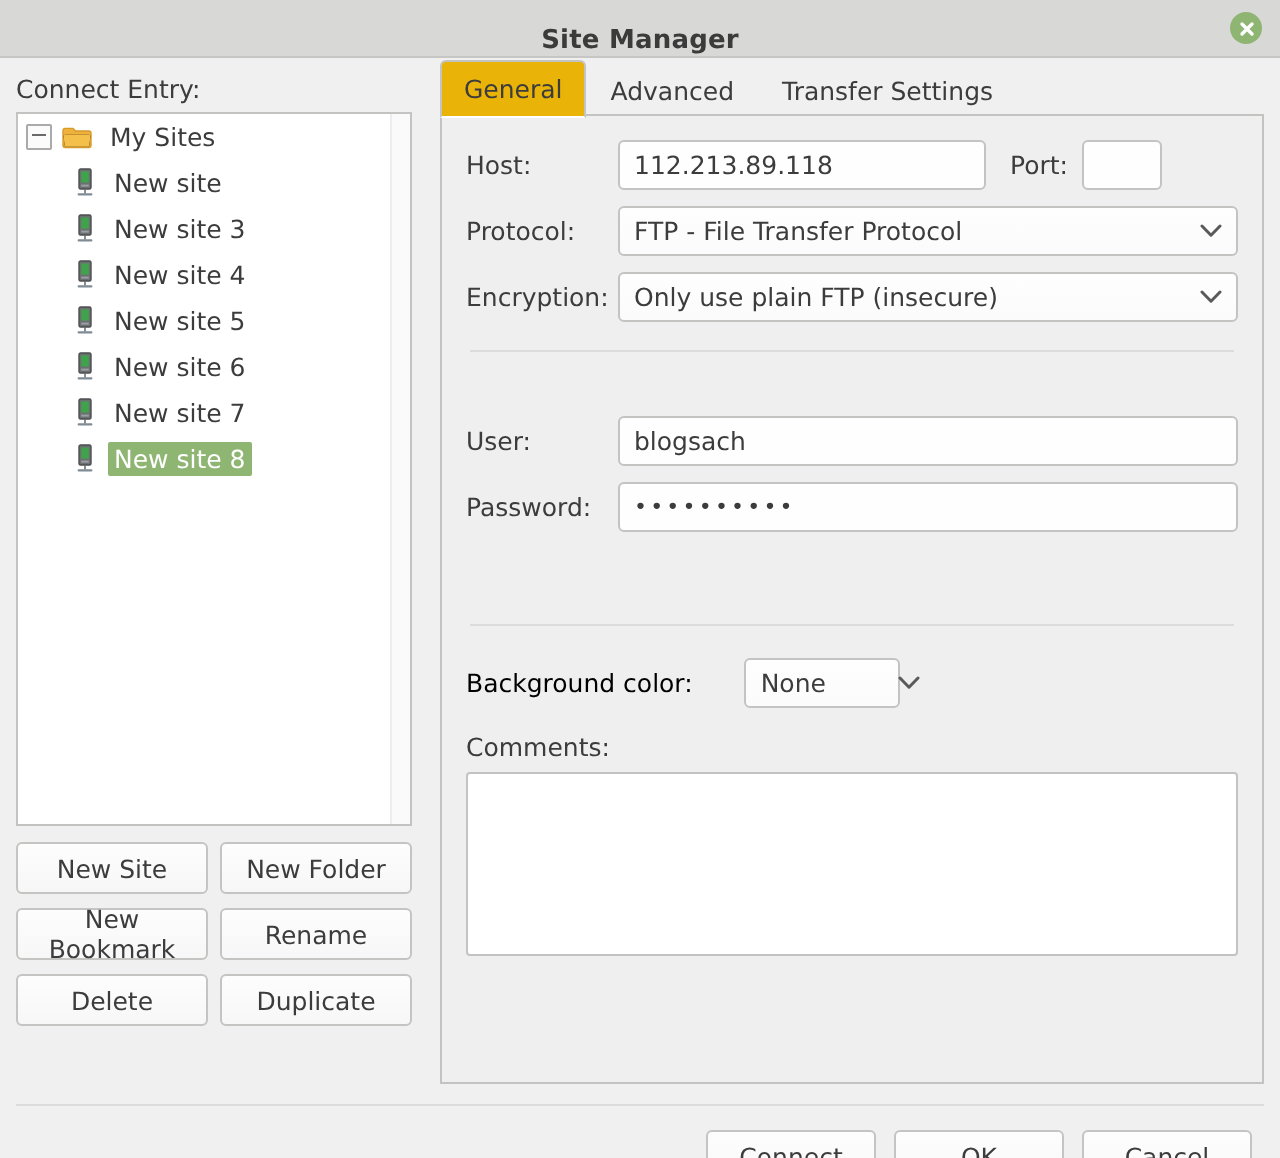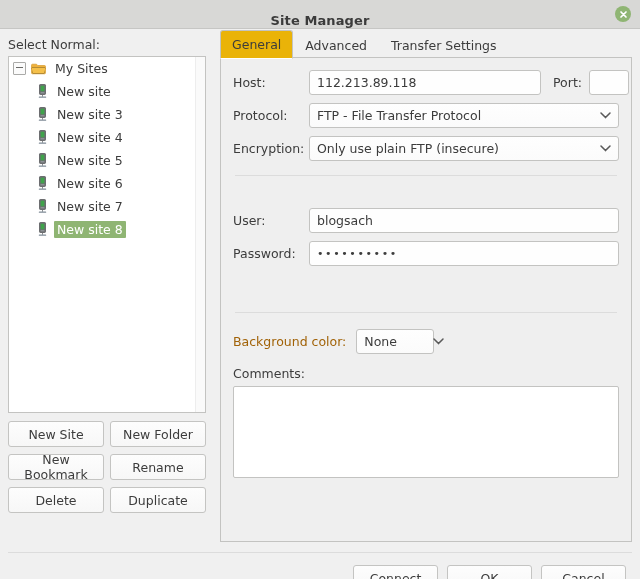--- a/index.html
+++ b/index.html
@@ -209,21 +209,21 @@
     background: #fefefe;
     border: 1px solid #c3c3c1;
     border-radius: 3px;
     padding: 0 7px;
     font-family: inherit;
     font-size: 12.5px;
     color: #3c3c3c;
     line-height: 23px;
     outline: none;
   }
-  .field.host { flex: none; width: 232px; }
+  .field.host { flex: none; width: 184px; }
   .port-label {
     margin-left: 12px;
     margin-right: 7px;
     font-size: 12.5px;
     color: #3c3c3c;
     flex: none;
   }
   .field.port { flex: none; width: 40px; }
   .field.pwd { letter-spacing: 1.6px; font-size: 11px; }
 
@@ -246,21 +246,21 @@
   .select .chev { flex: none; margin-left: 8px; display: block; }
 
   .separator {
     height: 1px;
     background: #dcdcdc;
     margin: 14px 2px 14px 2px;
   }
   .spacer-18 { height: 18px; }
 
   .bgcolor-row { display: flex; align-items: center; margin-bottom: 12px; }
-  .bgcolor-label { font-size: 12.5px; color: #a16207; margin-right: 10px; }
+  .bgcolor-label { font-size: 12.5px; color: #000000; margin-right: 26px; }
   .select.small { flex: none; width: 78px; }
 
   .comments-label { font-size: 12.5px; color: #3c3c3c; margin-bottom: 5px; }
   .comments-area {
     width: 100%;
     height: 92px;
     box-sizing: border-box;
     background: #ffffff;
     border: 1px solid #c3c3c1;
     border-radius: 2px;
@@ -302,21 +302,21 @@
     <svg width="9" height="9" viewBox="0 0 9 9" aria-hidden="true">
       <path d="M2 2 L7 7 M7 2 L2 7" stroke="#ffffff" stroke-width="1.7" stroke-linecap="round" fill="none"></path>
     </svg>
   </div>
 </div>
 
 <div class="dialog-body">
 
   <div class="left-pane">
 
-    <div class="select-entry-label">Select Normal:</div>
+    <div class="select-entry-label">Connect Entry:</div>
 
     <div class="tree-box">
       <div class="tree-scroll-track"></div>
 
       <div class="tree-row">
         <div class="expander"></div>
         <svg class="folder-icon" width="15" height="12" viewBox="0 0 15 12">
           <path d="M0.5 2.2 a1 1 0 0 1 1-1 h4 l1.3 1.3 h6.7 a1 1 0 0 1 1 1 v6.3 a1 1 0 0 1 -1 1 h-12 a1 1 0 0 1 -1 -1 z" fill="#eeb13c" stroke="#d79a2b" stroke-width="0.7"></path>
           <path d="M1.6 4.4 h11.8 a0.8 0.8 0 0 1 0.8 0.9 l-0.5 4.3 a0.9 0.9 0 0 1 -0.9 0.8 h-10.6 a0.9 0.9 0 0 1 -0.9 -0.8 l-0.5 -4.3 a0.8 0.8 0 0 1 0.8 -0.9 z" fill="#f6c košice"></path>
           <path d="M1.6 4.4 h11.8 a0.8 0.8 0 0 1 0.8 0.9 l-0.5 4.3 a0.9 0.9 0 0 1 -0.9 0.8 h-10.6 a0.9 0.9 0 0 1 -0.9 -0.8 l-0.5 -4.3 a0.8 0.8 0 0 1 0.8 -0.9 z" fill="#f5c04a"></path>

